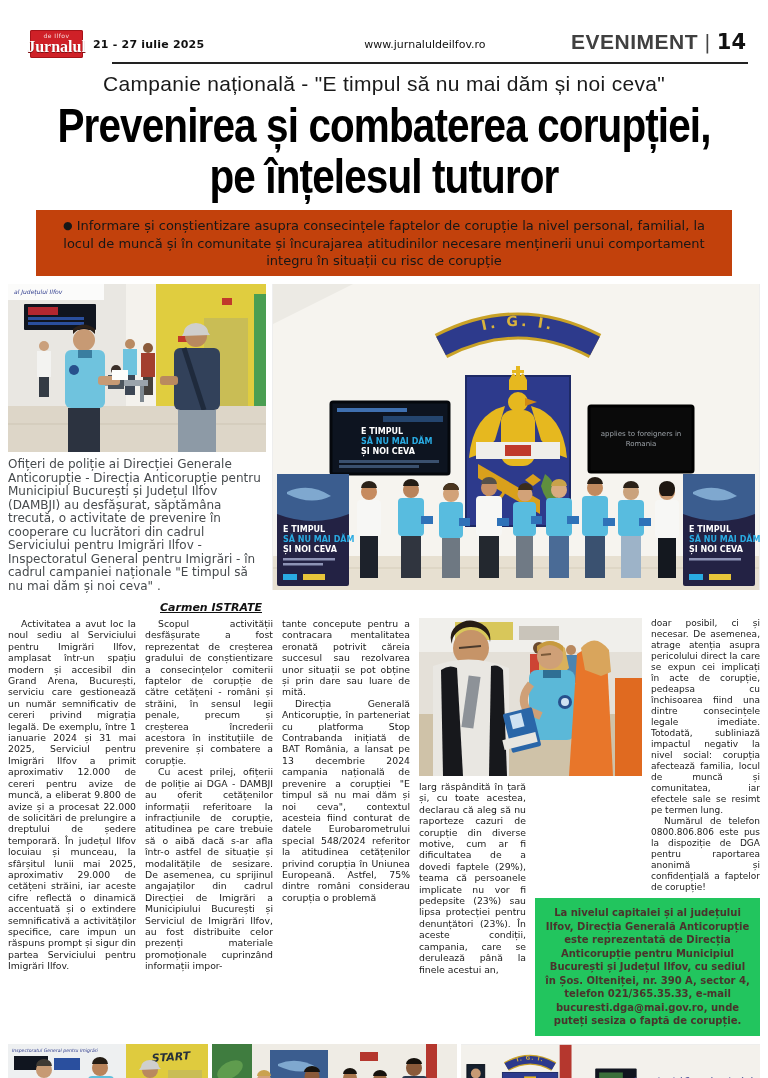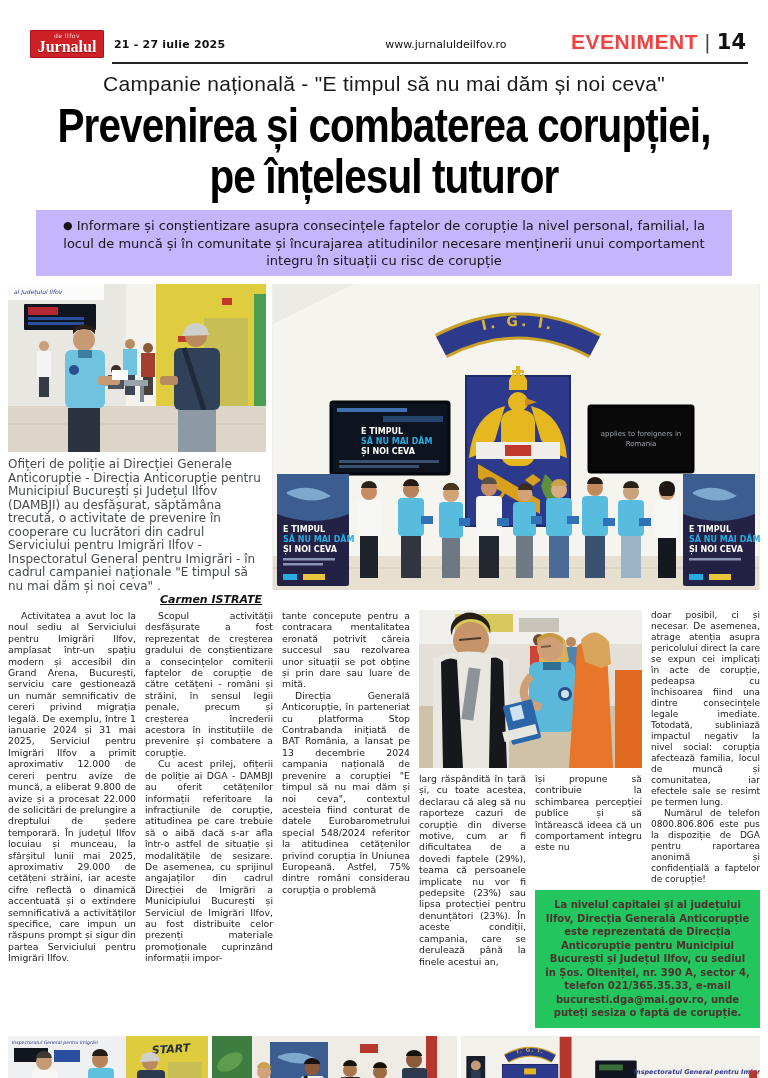--- a/index.html
+++ b/index.html
@@ -1,43 +1,43 @@
 <!DOCTYPE html>
 <html lang="ro"><head>
 <meta charset="utf-8">
 <style>
   html,body{margin:0;padding:0;background:#ffffff;}
   body{width:768px;height:1078px;overflow:hidden;font-family:"DejaVu Sans",sans-serif;color:#111;position:relative;}
   .page{padding:0 8px;}
 
   
   .hdr{display:flex;align-items:flex-start;padding:30px 14px 0 22px;gap:10px;}
-  .logo{background:#cf2027;color:#fff;width:74px;height:28px;border-radius:2px;display:flex;flex-direction:column;align-items:center;justify-content:center;line-height:1;flex:none;box-shadow:0 0 0 1px #a51318 inset;}
+  .logo{background:#cf2027;color:#fff;width:53px;height:28px;border-radius:2px;display:flex;flex-direction:column;align-items:center;justify-content:center;line-height:1;flex:none;box-shadow:0 0 0 1px #a51318 inset;}
   .logo .lt{font-size:6px;letter-spacing:.5px;color:#f6d9d9;}
   .logo .lm{font-family:"Liberation Serif",serif;font-weight:bold;font-size:16px;text-shadow:0 1px 0 #7e0e12;}
   .hdate{font-size:11px;font-weight:bold;padding-top:8px;letter-spacing:.2px;}
   .hsite{font-size:11px;font-weight:normal;padding-top:8px;margin-left:150px;}
   .hspacer{flex:1;}
-  .hsec{font-family:"Liberation Sans",sans-serif;font-weight:bold;font-size:21px;color:#ef4444;letter-spacing:.5px;}
+  .hsec{font-family:"Liberation Sans",sans-serif;font-weight:bold;font-size:21px;color:#404040;letter-spacing:.5px;}
   .hsep{font-weight:normal;color:#444;font-size:20px;padding:0 6px;}
   .hpage{font-weight:bold;font-size:21px;color:#111;}
   .hrule{border-bottom:2.5px solid #222;margin:4px 12px 0 104px;}
 
   
   .kicker{text-align:center;font-family:"Liberation Sans",sans-serif;font-size:21px;color:#1a1a1a;margin-top:8px;letter-spacing:.3px;}
   .headline{text-align:center;font-family:"Liberation Sans",sans-serif;font-weight:bold;font-size:46px;line-height:48px;color:#000;letter-spacing:-1px;transform:scaleX(.88) scaleY(1.06);transform-origin:50% 0;margin-top:4px;}
-  .lead{background:#c4b5fd;margin:14px 28px 0 28px;padding:7px 12px;text-align:center;font-size:13px;line-height:17px;color:#171717;}
+  .lead{background:#c2410c;margin:14px 28px 0 28px;padding:7px 12px;text-align:center;font-size:13px;line-height:17px;color:#171717;}
   .lead .bullet{font-size:11px;position:relative;top:-1px;}
 
   
   .toprow{display:flex;gap:6px;margin-top:8px;}
   .tl-col{width:258px;flex:none;}
   .photo{display:block;background:#eee;}
   .caption{font-size:12px;line-height:13.5px;color:#474b4e;margin-top:6px;}
-  .byline{font-size:11px;font-weight:bold;font-style:italic;text-decoration:underline;text-align:right;padding-right:4px;}
+  .byline{font-size:11px;font-weight:bold;font-style:italic;text-decoration:underline;text-align:right;margin-top:8px;padding-right:4px;}
 
   
   .bodyrow{display:flex;gap:9px;margin-top:4px;align-items:flex-start;}
   .bcol{width:128px;flex:none;}
   .bcol p,.rgrid p{font-size:9.3px;line-height:11.4px;text-align:justify;margin:0;color:#1b1b1b;}
   .ind{text-indent:13px;}
   .subhead{font-weight:bold;font-size:12.5px;line-height:14px;margin:7px 0 4px 0;color:#000;}
   .rgrid{flex:1;display:grid;grid-template-columns:107px 107px 1fr;grid-template-rows:158px auto 1fr;column-gap:9px;row-gap:5px;}
   .g-photo{grid-area:1/1/2/3;}
   .g-c6{grid-area:1/3/3/4;}
@@ -337,23 +337,20 @@
           <rect x="196" y="60" width="27" height="98" fill="#e06a20"></rect>
         </g>
       </svg>
 
       <div class="g-c6">
         <p style="font-size:9px;line-height:11px;">doar posibil, ci și necesar. De asemenea, atrage atenția asupra pericolului direct la care se expun cei implicați în acte de corupție, pedeapsa cu închisoarea fiind una dintre consecințele legale imediate. Totodată, subliniază impactul negativ la nivel social: corupția afectează familia, locul de muncă și comunitatea, iar efectele sale se resimt pe termen lung.</p>
         <p class="ind" style="font-size:9px;line-height:11px;">Numărul de telefon 0800.806.806 este pus la dispoziție de DGA pentru raportarea anonimă și confidențială a faptelor de corupție!</p>
       </div>
       <div class="g-c4">
           <p>larg răspândită în țară și, cu toate acestea, declarau că aleg să nu raporteze cazuri de corupție din diverse motive, cum ar fi dificultatea de a dovedi faptele (29%), teama că persoanele implicate nu vor fi pedepsite (23%) sau lipsa protecției pentru denunțători (23%). În aceste condiții, campania, care se derulează până la finele acestui an,</p>
-        </div>
-      <div class="g-c5">
-          <p>își propune să contribuie la schimbarea percepției publice și să întărească ideea că un comportament integru este nu</p>
         </div>
       <div class="infobox g-box">La nivelul capitalei și al județului Ilfov, Direcția Generală Anticorupție este reprezentată de Direcția Anticorupție pentru Municipiul București și Județul Ilfov, cu sediul în Șos. Olteniței, nr. 390 A, sector 4, telefon 021/365.35.33, e-mail bucuresti.dga@mai.gov.ro, unde puteți sesiza o faptă de corupție.</div>
     </div>
   </div>
 
   <div class="botrow">
 
     <svg class="photo" width="200" height="128" viewBox="0 0 200 128">
       <rect width="200" height="128" fill="#eef0f1"></rect>
       <rect x="118" y="0" width="82" height="92" fill="#dfcb3e"></rect>

